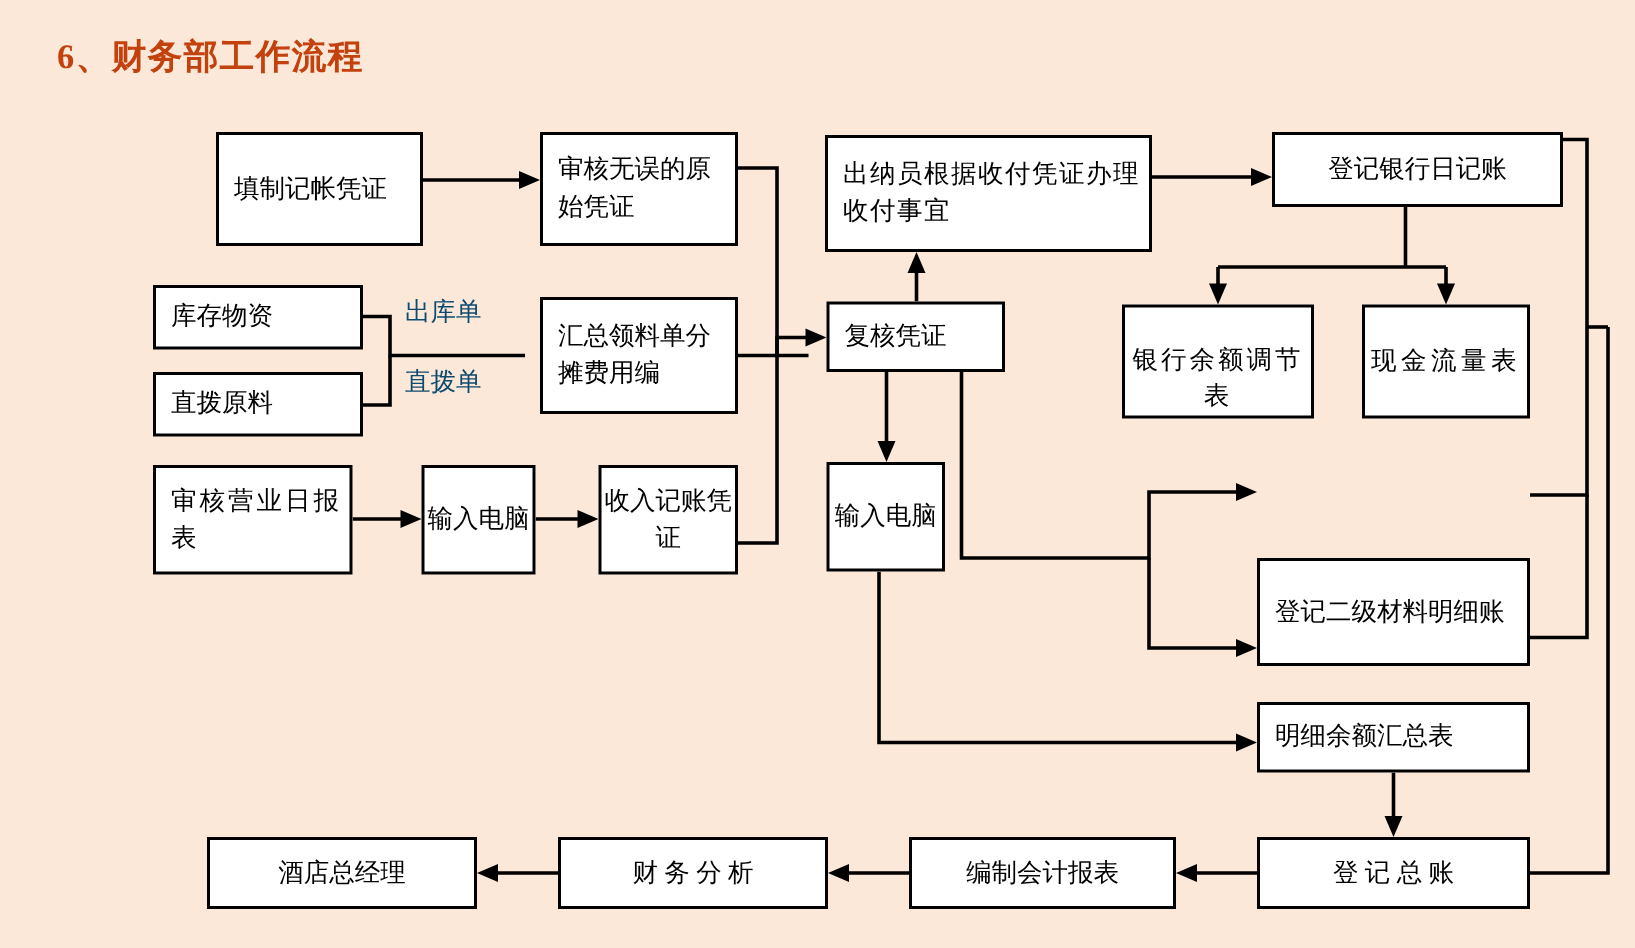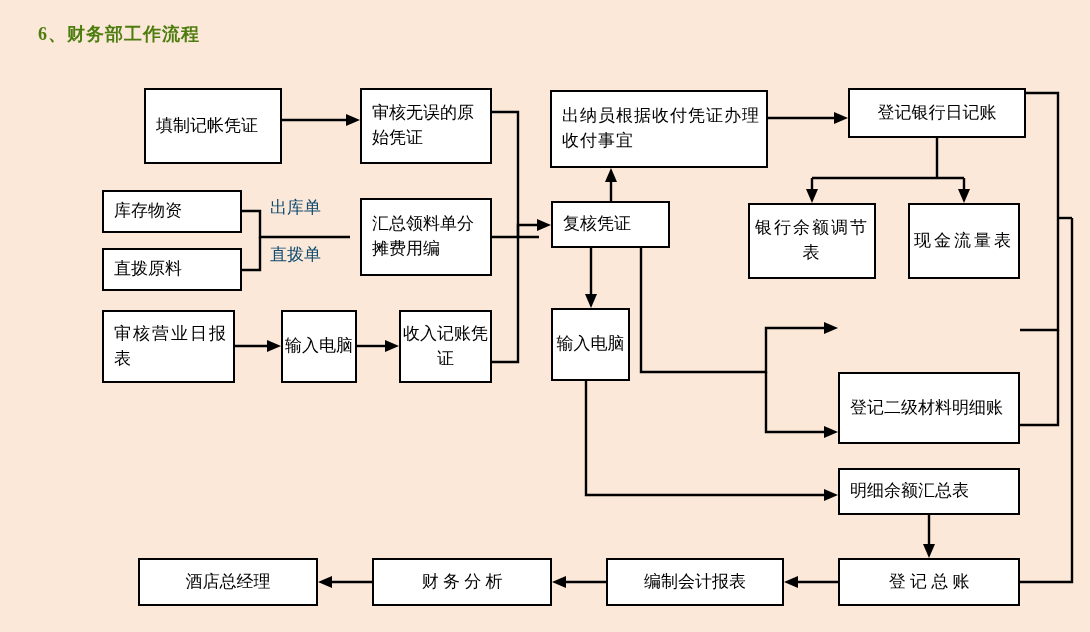--- a/index.html
+++ b/index.html
@@ -8,21 +8,21 @@
     width:1090px;height:632px;
     background:#fce8d8;
     font-family:"Liberation Serif","DejaVu Serif",serif;
     overflow:hidden;
     position:relative;
   }
   #stage{position:absolute;left:0;top:0;width:1090px;height:632px;}
 
   #title{
     position:absolute;left:38px;top:22px;
-    font-size:18px;font-weight:bold;color:#4d7c0f;
+    font-size:23px;font-weight:bold;color:#c2410c;
     letter-spacing:1px;white-space:nowrap;
     font-family:"Liberation Serif","DejaVu Serif",serif;
   }
 
   .node{
     position:absolute;
     background:#ffffff;
     border:2.5px solid #000;
     box-sizing:border-box;
     display:flex;
@@ -123,41 +123,41 @@
   </div>
 
   <div class="node left" style="left:360px;top:88px;width:132px;height:76px;">
     <span class="txt">审核无误的原始凭证</span>
   </div>
 
   <div class="node left" style="left:550px;top:90px;width:218px;height:78px;">
     <span class="txt" style="letter-spacing:1px;">出纳员根据收付凭证办理收付事宜</span>
   </div>
 
-  <div class="node center" style="left:848px;top:88px;width:178px;height:50px;">
+  <div class="node center" style="left:848px;top:88px;width:194px;height:50px;">
     <span class="txt">登记银行日记账</span>
   </div>
 
   <div class="node left" style="left:102px;top:190px;width:140px;height:43px;">
     <span class="txt">库存物资</span>
   </div>
 
   <div class="node left" style="left:102px;top:248px;width:140px;height:43px;">
     <span class="txt">直拨原料</span>
   </div>
 
   <div class="node left" style="left:360px;top:198px;width:132px;height:78px;">
     <span class="txt">汇总领料单分摊费用编</span>
   </div>
 
   <div class="node left" style="left:551px;top:201px;width:119px;height:47px;font-family:Liberation Serif, serif;">
     <span class="txt">复核凭证</span>
   </div>
 
-  <div class="node center" style="left:748px;top:203px;width:128px;height:76px;">
+  <div class="node center" style="left:748px;top:203px;width:128px;height:76px;align-items:flex-end;">
     <span class="txt" style="letter-spacing:2px;">银行余额调节表</span>
   </div>
 
   <div class="node center" style="left:908px;top:203px;width:112px;height:76px;">
     <span class="txt" style="letter-spacing:3px;">现金流量表</span>
   </div>
 
   <div class="node left" style="left:102px;top:310px;width:133px;height:73px;">
     <span class="txt" style="letter-spacing:2px;">审核营业日报表</span>
   </div>

